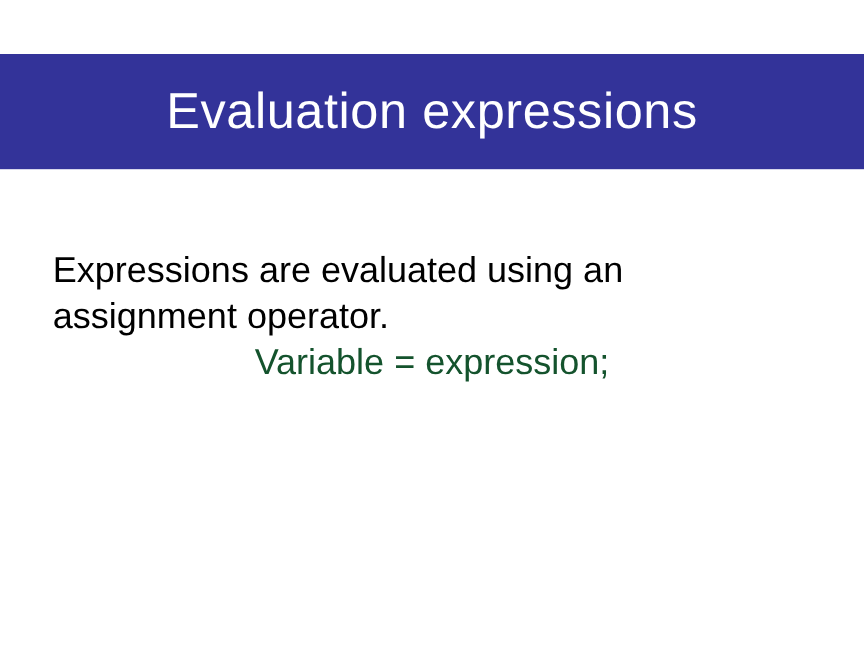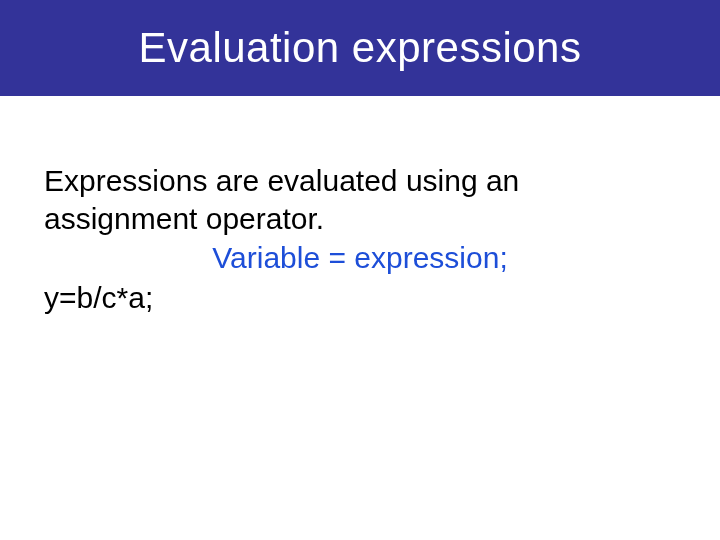--- a/index.html
+++ b/index.html
@@ -17,50 +17,50 @@
     position: relative;
     box-sizing: border-box;
   }
   .title-bar {
     background: #333399;
     width: 100%;
     height: 96px;
     display: flex;
     align-items: center;
     justify-content: center;
+    margin-top: 45px;
   }
   .title-text {
     color: #ffffff;
     font-size: 42px;
     font-weight: 400;
     letter-spacing: 0.5px;
   }
   .body {
     padding: 54px 44px 0 44px;
     font-size: 30px;
     line-height: 1.25;
     color: #000000;
   }
   .p1 {
     margin: 12px 0 2px 0;
   }
   .p2 {
     margin: 0 0 2px 0;
     text-align: center;
-    color: #1d4ed8;
+    color: #14532d;
   }
   .p3 {
     margin: 0 0 2px 0;
   }
 </style>
 </head>
 <body>
 
 <div class="slide">
   <div class="title-bar">
     <div class="title-text">Evaluation expressions</div>
   </div>
   <div class="body">
     <p class="p1">Expressions are evaluated using an assignment operator.</p>
     <p class="p2">Variable = expression;</p>
-    <p class="p3">y=b/c*a;</p>
   </div>
 </div>
 
 </body></html>

